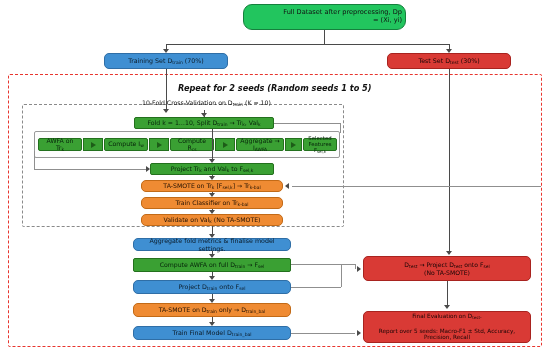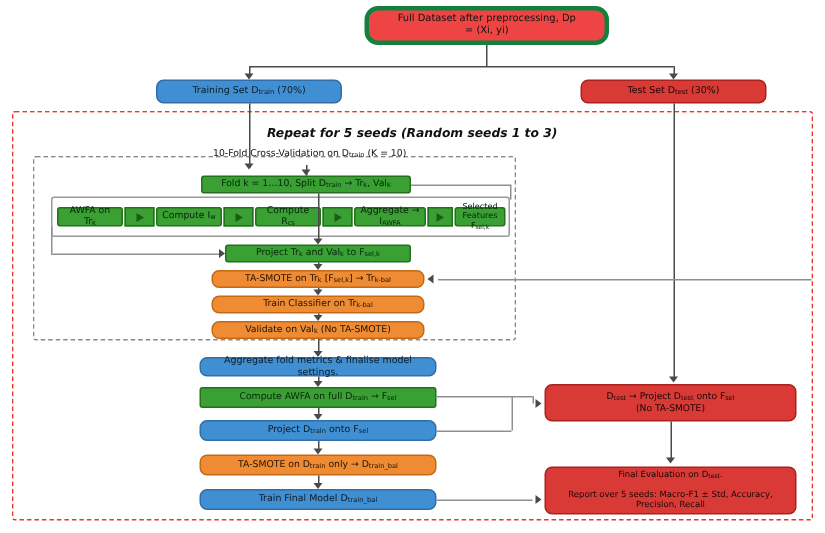--- a/index.html
+++ b/index.html
@@ -18,22 +18,22 @@
     display:flex; align-items:center; justify-content:center;
     text-align:center;
     color:#111;
     line-height:1.15;
     border-radius:4px;
     padding:1px 3px;
   }
   .node span.txt { display:block; width:100%; }
 
   .n-plain {
-    background:#ef4444; border:3px solid #15803d; border-radius:9px;
-    font-size:6.6px; color:#111;
+    background:#22c55e; border:1px solid #15803d; border-radius:9px;
+    font-size:6.6px; color:#111;text-align:right;
   }
   .n-blue {
     background:#3f8fd2; border:1px solid #2f6ea6; color:#0b1b28;
     font-size:6.3px; border-radius:5px;
   }
   .n-red {
     background:#d93a35; border:1px solid #a8231f; color:#1a0606;
     font-size:6.3px; border-radius:5px;
   }
   .n-green {
@@ -111,21 +111,21 @@
     display:block;
   }
 </style>
 </head>
 <body>
 
 <div id="canvas">
 
   <div class="seed-box" style="left:8px; top:74px; width:534px; height:273px;"></div>
 
-  <div class="lbl lbl-seed" style="left:178px; top:83px;">Repeat for 5 seeds (Random seeds 1 to 3)</div>
+  <div class="lbl lbl-seed" style="left:178px; top:83px;">Repeat for 2 seeds (Random seeds 1 to 5)</div>
 
   <div class="cv-box" style="left:22px; top:104px; width:322px; height:123px;"></div>
 
   <div class="lbl lbl-cv" style="left:142px; top:99px;">10-Fold Cross-Validation on D<sub>train</sub> (K = 10)</div>
 
   <div class="awfa-box" style="left:34px; top:131px; width:306px; height:27px;"></div>
 
   <div class="node n-plain" style="left:243px; top:4px; width:163px; height:26px;">
     <span class="txt">
       <span>Full Dataset after preprocessing, Dp</span><br>

